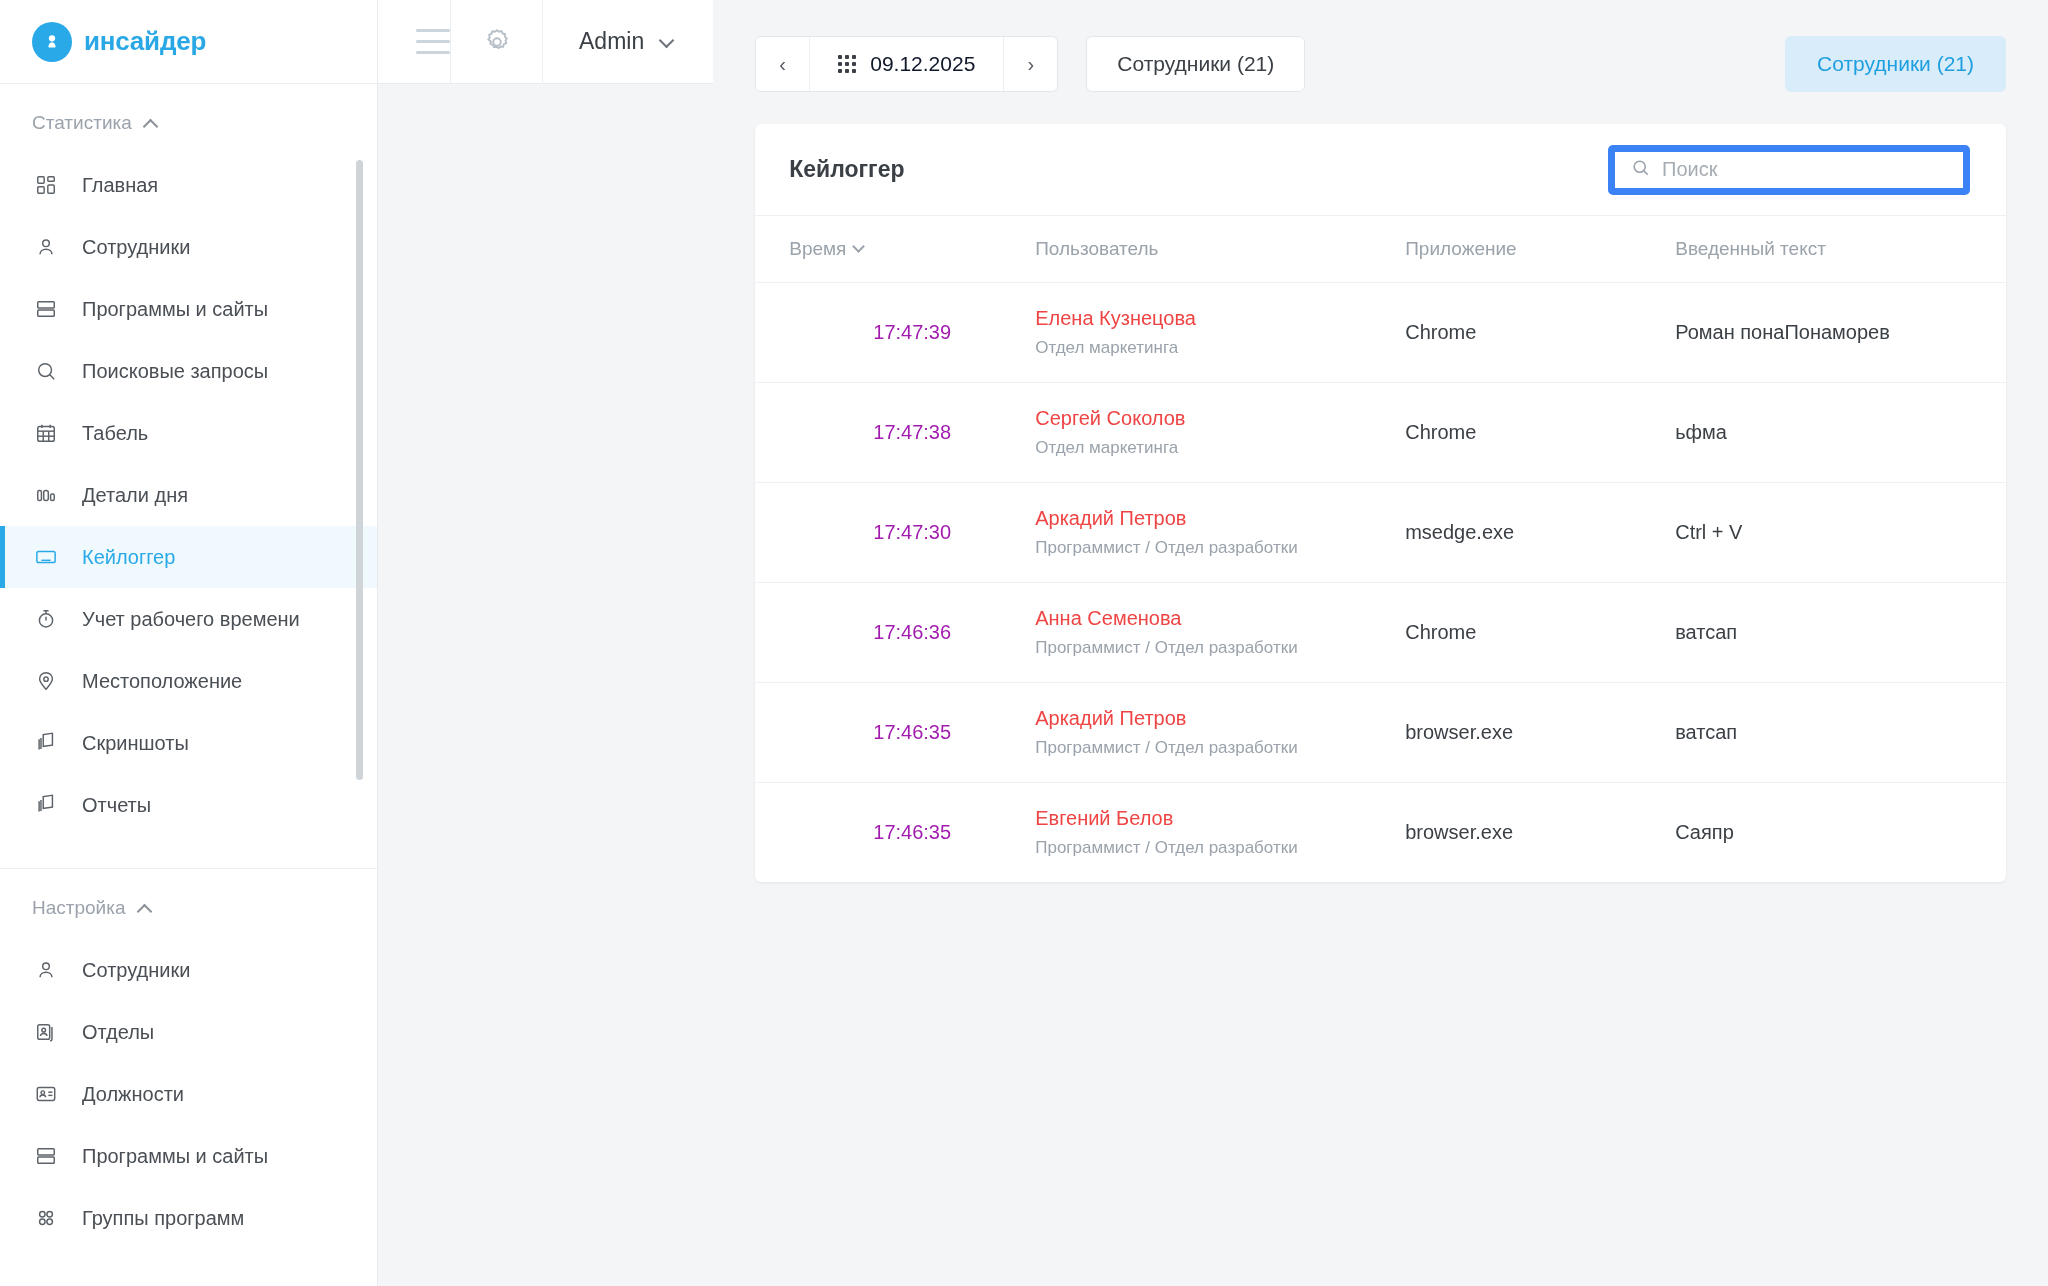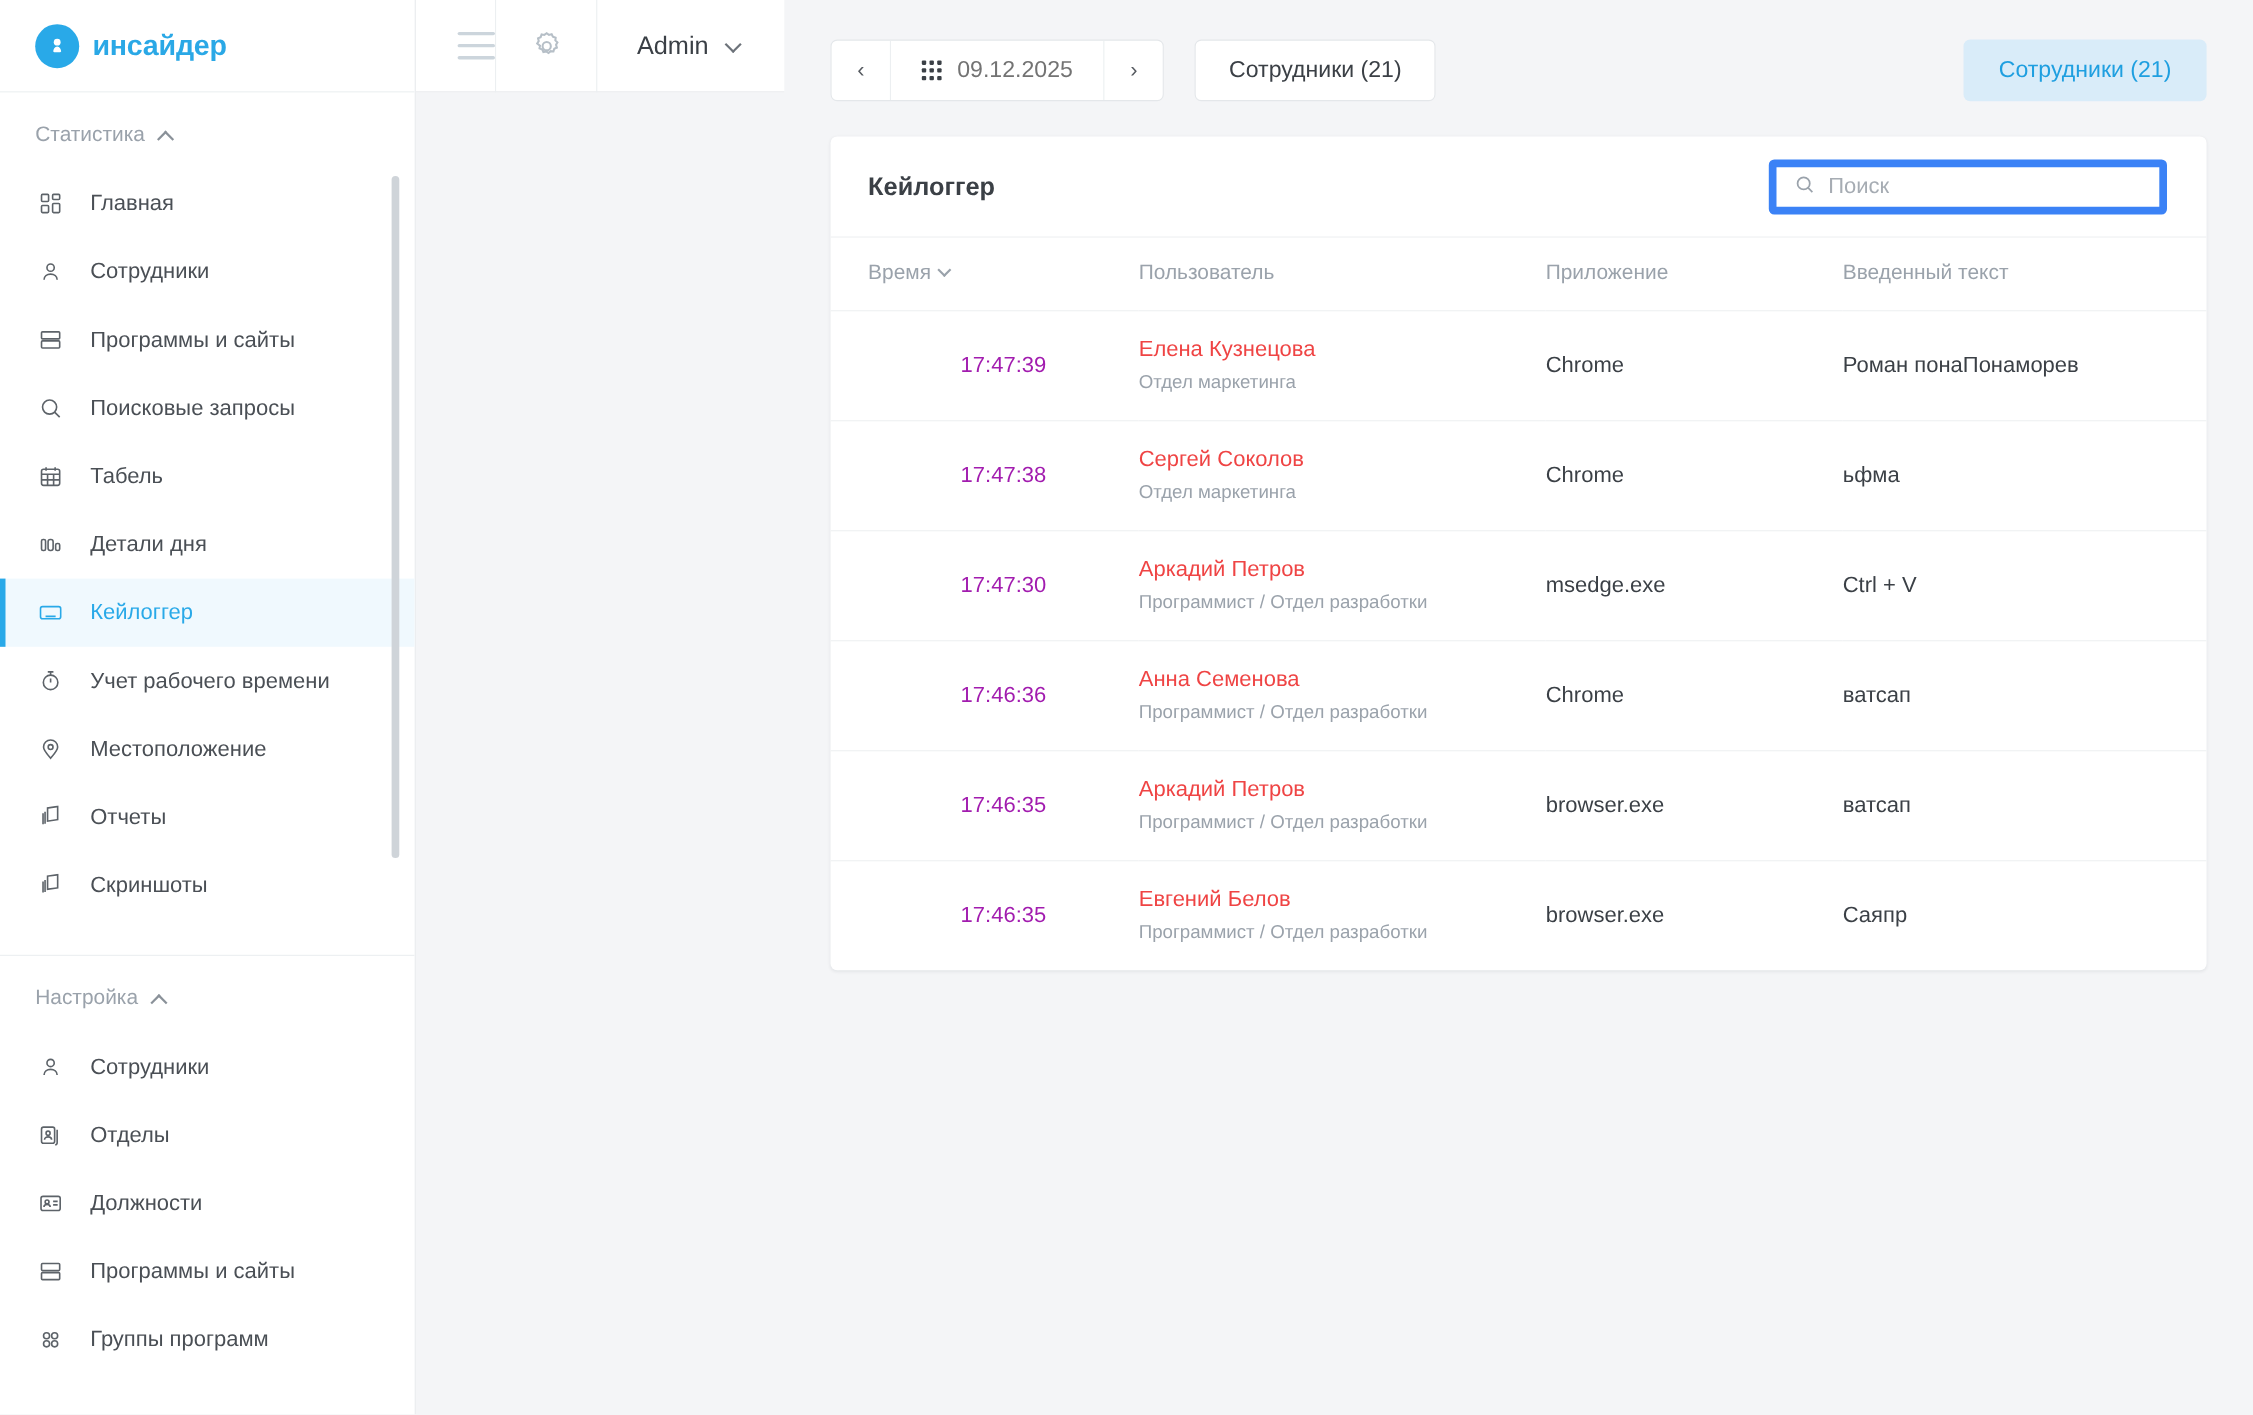--- a/index.html
+++ b/index.html
@@ -118,21 +118,21 @@
     overflow: hidden; height: 56px;
   }
   .date-nav {
     width: 54px; display: flex; align-items: center; justify-content: center;
     cursor: pointer; font-size: 20px; color: #55595f;
     border-right: 1px solid #eceff1;
   }
   .date-nav.right { border-right: none; border-left: 1px solid #eceff1; }
   .date-val {
     display: flex; align-items: center; gap: 14px;
-    padding: 0 28px; font-size: 21px; color: #737373; cursor: pointer;
+    padding: 0 28px; font-size: 21px; color: #0f172a; cursor: pointer;
   }
   .cal-dots { display: grid; grid-template-columns: repeat(3, 4px); gap: 3px; }
   .cal-dots i { width: 4px; height: 4px; background: #3b4046; display: block; border-radius: 1px; }
   .btn-white {
     height: 56px; margin-left: 28px; padding: 0 30px;
     background: #fff; border: 1px solid #e4e7ea; border-radius: 6px;
     display: flex; align-items: center;
     font-size: 21px; color: #3b4046; cursor: pointer;
   }
   .btn-blue {
@@ -330,32 +330,32 @@
       </li>
 
       <li class="nav-item">
         <span class="ic">
           <svg width="22" height="22" viewBox="0 0 24 24">
               <path d="M9 4h10v13H9z" transform="skewY(-8)"></path>
               <path d="M6.5 6.5v12"></path>
               <path d="M4.5 8v11"></path>
             </svg>
         </span>
-        <span>Отчеты</span>
+        <span>Скриншоты</span>
       </li>
 
       <li class="nav-item">
         <span class="ic">
           <svg width="22" height="22" viewBox="0 0 24 24">
               <path d="M9 4h10v13H9z" transform="skewY(-8)"></path>
               <path d="M6.5 6.5v12"></path>
               <path d="M4.5 8v11"></path>
             </svg>
         </span>
-        <span>Скриншоты</span>
+        <span>Отчеты</span>
       </li>
     </ul>
 
     <div class="divider"></div>
 
     <div class="section-head">
       <span>Настройка</span>
       <span class="chev-up"></span>
     </div>
 

